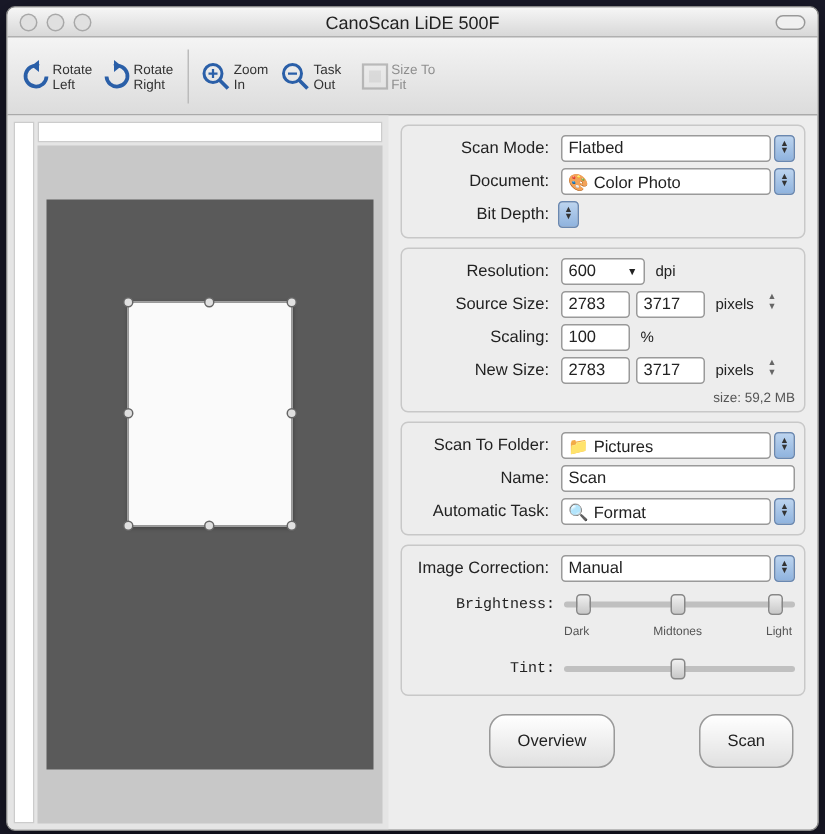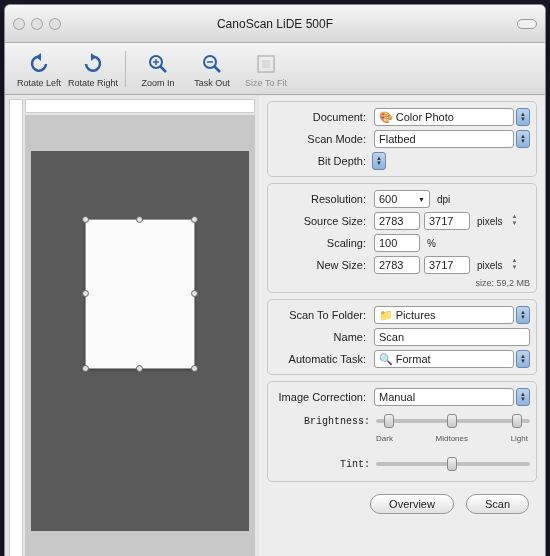--- a/index.html
+++ b/index.html
@@ -1,24 +1,24 @@
 <!DOCTYPE html>
 <html><head>
 <meta charset="utf-8">
 <style>
 * { box-sizing: border-box; margin: 0; padding: 0; font-family: "Lucida Grande", Arial, sans-serif; }
 body { background: #1a1a2a; display: flex; justify-content: center; align-items: flex-start; padding: 4px; }
 .window { width: 542px; background: #ededed; border: 1px solid #888; border-radius: 6px; box-shadow: 0 8px 30px rgba(0,0,0,0.6); overflow: hidden; }
-.titlebar { height: 38px; background: linear-gradient(#f6f6f6,#d8d8d8); border-bottom: 1px solid #b0b0b0; display: flex; align-items: center; padding: 0 8px; position: relative; }
+.titlebar { height: 20px; background: linear-gradient(#f6f6f6,#d8d8d8); border-bottom: 1px solid #b0b0b0; display: flex; align-items: center; padding: 0 8px; position: relative; }
 .traffic { display: flex; gap: 6px; }
 .dot { width: 12px; height: 12px; border-radius: 50%; border: 1px solid rgba(0,0,0,0.25); background: #e0e0e0; }
 .title { position: absolute; left: 0; right: 0; text-align: center; font-size: 12px; color: #222; }
 .pill { margin-left: auto; width: 20px; height: 10px; border: 1px solid #999; border-radius: 6px; background: #f0f0f0; }
 .toolbar { height: 52px; background: linear-gradient(#f4f4f4,#dcdcdc); border-bottom: 1px solid #aaa; display: flex; align-items: center; padding: 0 8px; gap: 2px; }
-.tbtn { display: flex; flex-direction: column; align-items: center; width: 52px; font-size: 9px; color: #333; }
+.tbtn { display: flex; flex-direction: row; align-items: center; width: 52px; font-size: 9px; color: #333; }
 .tico { width: 28px; height: 28px; display: flex; align-items: center; justify-content: center; }
 .sep { width: 1px; height: 36px; background: #bbb; margin: 0 4px; }
 .content { display: flex; height: 476px; }
 .left { width: 254px; background: #e5e5e5; padding: 4px; display: flex; }
 .ruler-y { width: 14px; background: #fff; border: 1px solid #ccc; margin-right: 2px; }
 .lcol { flex: 1; display: flex; flex-direction: column; }
 .ruler-x { height: 14px; background: #fff; border: 1px solid #ccc; margin-bottom: 2px; }
 .preview { flex: 1; background: #c8c8c8; position: relative; }
 .scanbed { position: absolute; left: 6px; right: 6px; top: 36px; bottom: 36px; background: #5a5a5a; }
 .page { position: absolute; left: 54px; top: 68px; width: 110px; height: 150px; background: #fafafa; border: 1px solid #999; box-shadow: 0 1px 3px rgba(0,0,0,0.3); }
@@ -32,21 +32,21 @@
 .endcap { width: 14px; height: 18px; background: linear-gradient(#bcd4ef,#8fb3de); border: 1px solid #6a88b0; border-radius: 3px; display: flex; flex-direction: column; align-items: center; justify-content: center; font-size: 6px; line-height: 5px; color: #333; margin-left: -2px; }
 .txt { width: 46px; }
 .unit { font-size: 10px; padding: 0 3px; }
 .subtxt { text-align: right; font-size: 9px; color: #555; padding-top: 2px; }
 .slider-row { display: flex; align-items: center; height: 26px; gap: 6px; }
 .slide-lbl { width: 96px; text-align: right; font-size: 10px; font-family: Liberation Mono, monospace; }
 .slider { flex: 1; height: 4px; background: #c0c0c0; border-radius: 2px; position: relative; }
 .thumb { position: absolute; top: -5px; width: 10px; height: 14px; background: linear-gradient(#f0f0f0,#c8c8c8); border: 1px solid #888; border-radius: 3px; }
 .ticks { display: flex; justify-content: space-between; font-size: 8px; color: #555; margin-left: 100px; padding: 0 2px; }
 .btnbar { display: flex; justify-content: flex-end; gap: 12px; padding: 6px 8px; }
-.btn { height: 20px; padding: 0 18px; border: 1px solid #999; border-radius: 11px; background: linear-gradient(#fff,#e0e0e0); font-size: 11px; display: flex; align-items: center; }
+.btn { height: 36px; padding: 0 18px; border: 1px solid #999; border-radius: 11px; background: linear-gradient(#fff,#e0e0e0); font-size: 11px; display: flex; align-items: center; margin-left: 44px; }
 .stepper { width: 10px; height: 16px; display: flex; flex-direction: column; font-size: 6px; line-height: 7px; text-align: center; color: #666; }
 </style>
 </head>
 <body>
 
 <div class="window">
   <div class="titlebar">
     <div class="traffic">
       <div class="dot"></div>
       <div class="dot"></div>
@@ -127,30 +127,30 @@
             </div>
           </div>
         </div>
       </div>
     </div>
 
     <div class="right">
 
       <div class="group">
         <div class="row">
+          <div class="lbl">Scan Mode:</div>
+          <div class="dropdown" style="flex:1">
+              <span>Flatbed</span>
+            </div>
+            <div class="endcap">▲<br>▼</div>
+        </div>
+        <div class="row">
           <div class="lbl">Document:</div>
           <div class="dropdown" style="flex:1">
               <span><span>🎨</span> <span>Color Photo</span></span>
-            </div>
-            <div class="endcap">▲<br>▼</div>
-        </div>
-        <div class="row">
-          <div class="lbl">Scan Mode:</div>
-          <div class="dropdown" style="flex:1">
-              <span>Flatbed</span>
             </div>
             <div class="endcap">▲<br>▼</div>
         </div>
         <div class="row">
           <div class="lbl">Bit Depth:</div>
             <div class="endcap">▲<br>▼</div>
         </div>
       </div>
 
       <div class="group">

